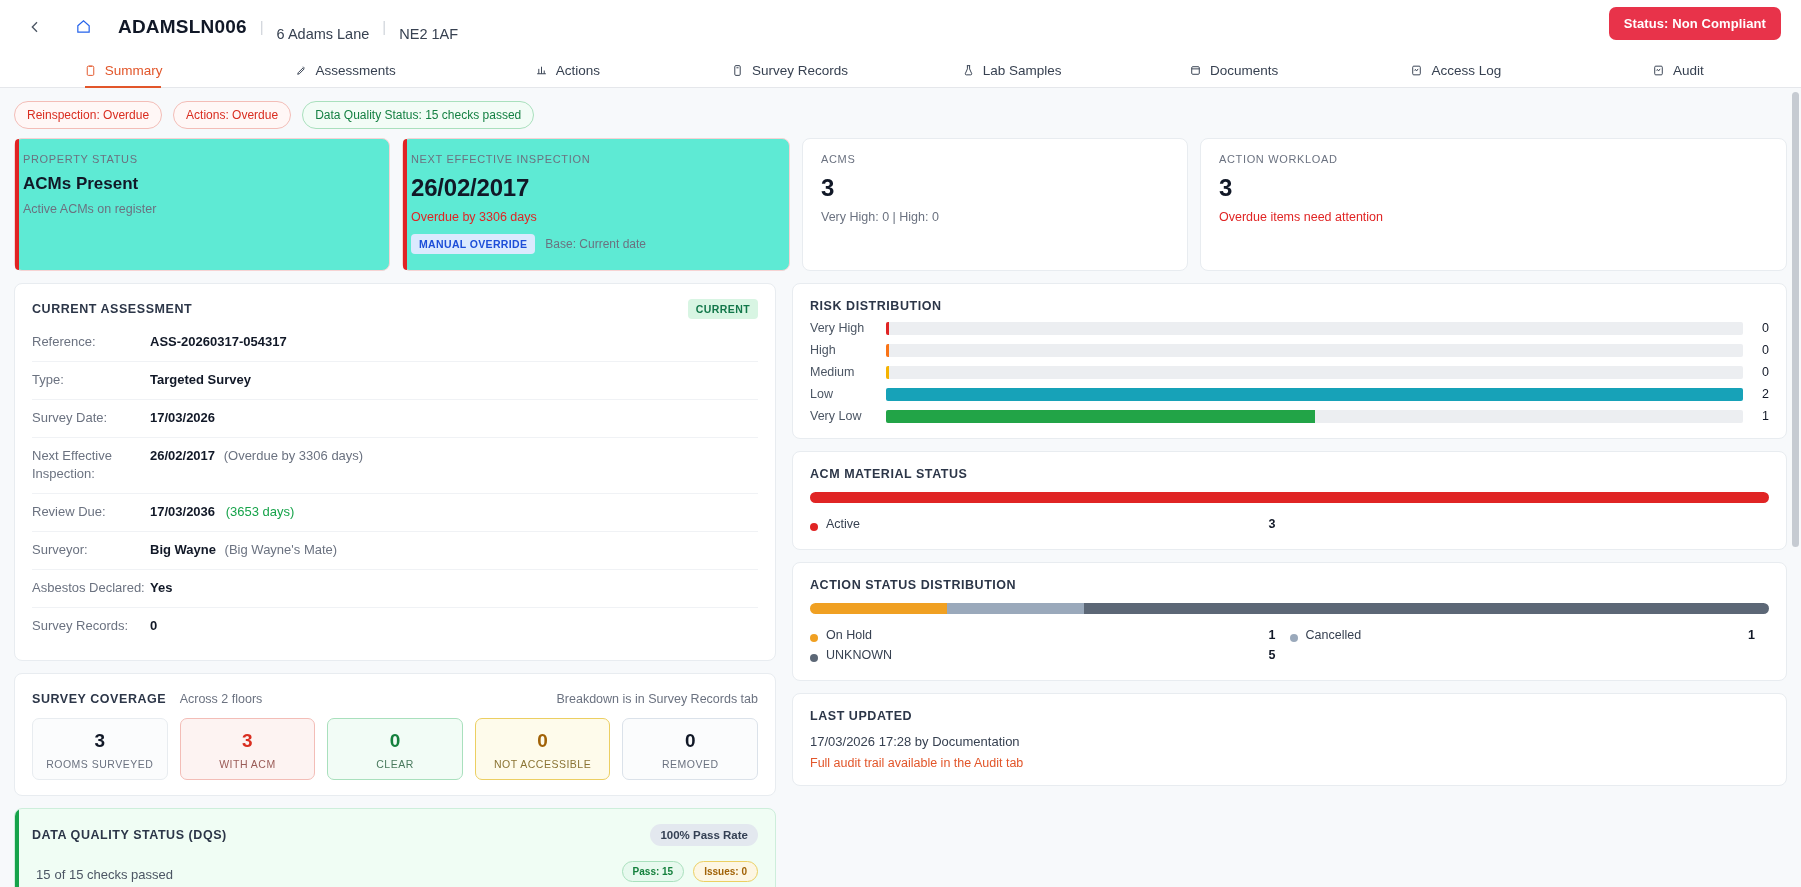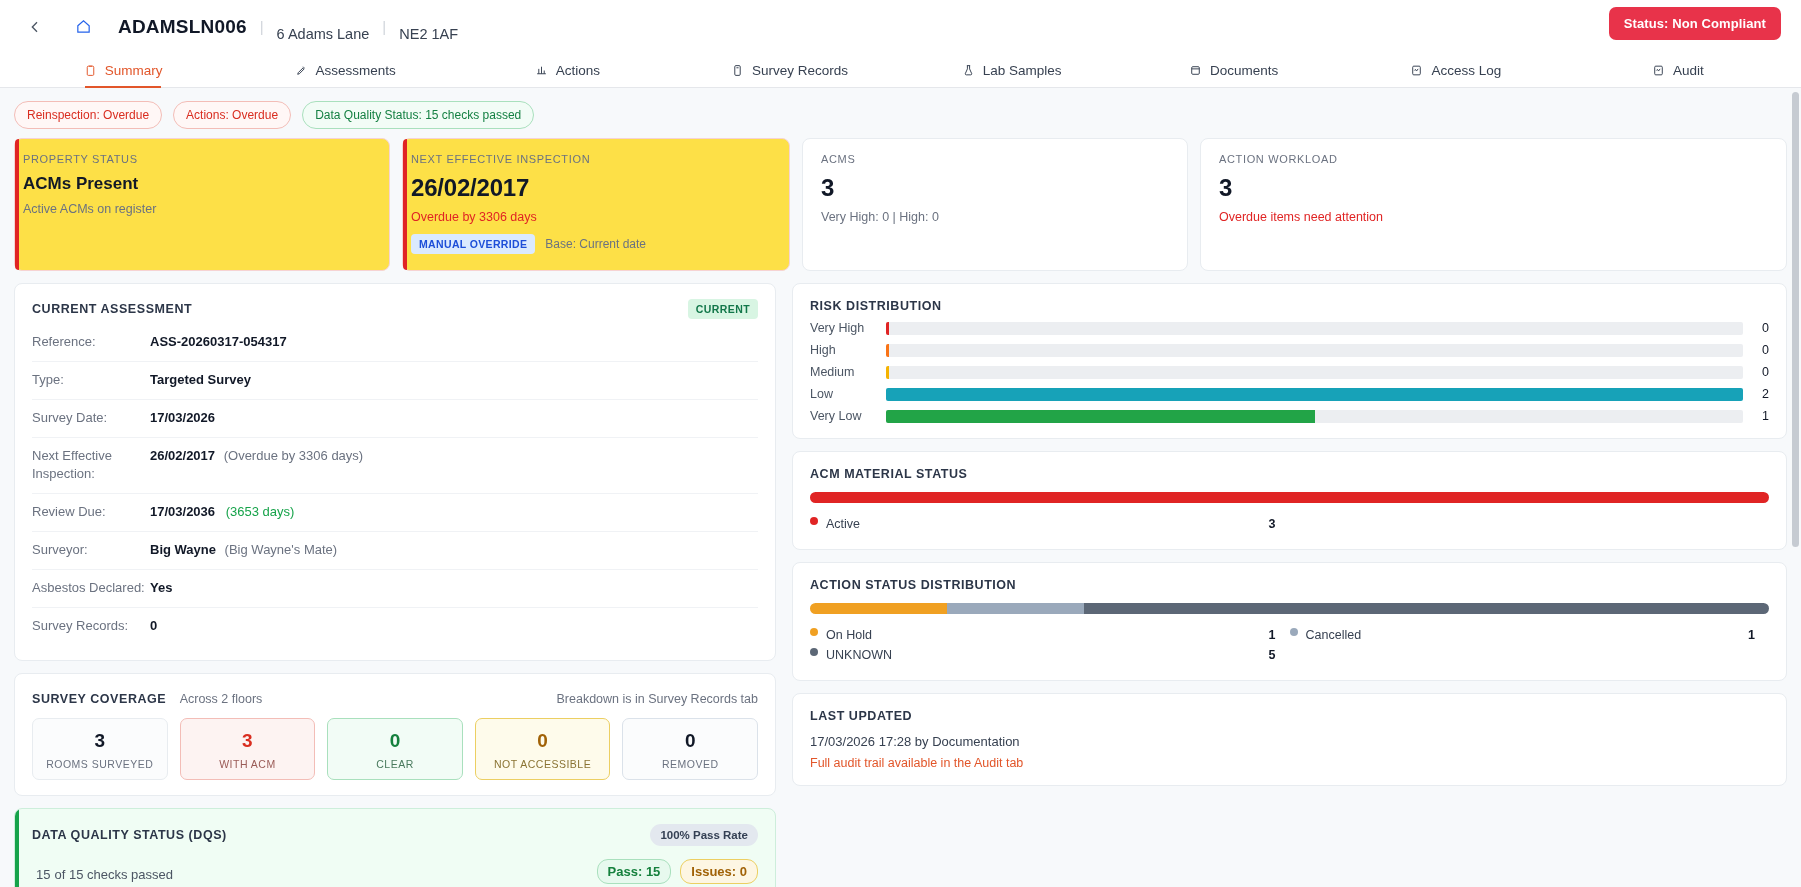--- a/index.html
+++ b/index.html
@@ -61,21 +61,21 @@
   }
   .chip.red { color: #d92d20; border-color: #f3bdb7; background: #fff7f6; }
   .chip.green { color: #158043; border-color: #a9e0bd; background: #f2fcf6; }
 
   
   .kpi-row { display: flex; gap: 12px; }
   .kpi {
     background: #fff; border: 1px solid #e8ecf0; border-radius: 8px;
     padding: 14px 18px 16px 18px; position: relative; min-height: 100px;
   }
-  .kpi.alert { background: #fde047; border-color: #f6d3d3; padding-left: 8px; }
+  .kpi.alert { background: #5eead4; border-color: #f6d3d3; padding-left: 8px; }
   .kpi.alert::before {
     content: ""; position: absolute; left: 0; top: 0; bottom: 0; width: 4px;
     background: #e02424; border-radius: 8px 0 0 8px;
   }
   .kpi-label { font-size: 11px; color: #6b7280; letter-spacing: .65px; text-transform: uppercase; }
   .kpi-value { font-size: 17px; font-weight: bold; color: #111827; margin-top: 9px; }
   .kpi-value.big { font-size: 24px; letter-spacing: -.2px; }
   .kpi-sub { font-size: 12.5px; color: #6b7280; margin-top: 8px; }
   .kpi-sub.danger { color: #e02424; }
   .kpi-extra { margin-top: 10px; display: flex; align-items: center; gap: 10px; }
@@ -151,37 +151,37 @@
   }
   .pill-grey {
     background: #e3e8ef; color: #344054; font-size: 11.5px; font-weight: bold;
     padding: 5px 10px; border-radius: 13px;
   }
   .dqs-row2 { display: flex; align-items: center; justify-content: space-between; margin-top: 12px; }
   .dqs-count { font-size: 23px; font-weight: bold; color: #111827; }
   .dqs-count span { font-size: 13px; font-weight: normal; color: #4b5563; margin-left: 4px; }
   .mini-pills { display: flex; gap: 9px; }
   .mp {
-    font-size: 13px; font-weight: bold; padding: 4px 10px; border-radius: 11px; border: 1px solid;
+    font-size: 10px; font-weight: bold; padding: 4px 10px; border-radius: 11px; border: 1px solid;
   }
   .mp.pass { color: #15803d; background: #e7f9ee; border-color: #a9e0bd; }
   .mp.iss { color: #a16207; background: #fdf6e3; border-color: #eccf62; }
 
   
   .rrow { display: flex; align-items: center; margin-top: 8px; font-size: 12.5px; }
   .rlabel { width: 76px; color: #4b5563; }
   .rtrack { flex: 1; height: 13px; background: #eceef1; border-radius: 2px; overflow: hidden; }
   .rfill { height: 100%; }
   .rval { width: 26px; text-align: right; color: #111827; font-size: 12.5px; }
 
   
   .seg-track { display: flex; height: 11px; border-radius: 6px; overflow: hidden; margin-top: 11px; }
   .seg { height: 100%; }
   .legend-grid { display: flex; flex-wrap: wrap; margin-top: 11px; }
-  .leg { display: flex; align-items: flex-start; width: 50%; padding: 3px 0; font-size: 12.5px; }
+  .leg { display: flex; align-items: flex-end; width: 50%; padding: 3px 0; font-size: 12.5px; }
   .dot { width: 8px; height: 8px; border-radius: 50%; margin-right: 8px; flex-shrink: 0; }
   .leg-name { color: #374151; flex: 1; }
   .leg-val { color: #111827; font-weight: bold; padding-right: 14px; }
 
   .lu-line { font-size: 13px; color: #374151; margin-top: 11px; }
   .lu-note { font-size: 12.5px; color: #e2562a; margin-top: 7px; }
 
   
   .scrollbar {
     position: absolute; right: 2px; top: 4px; width: 7px; height: 790px;

